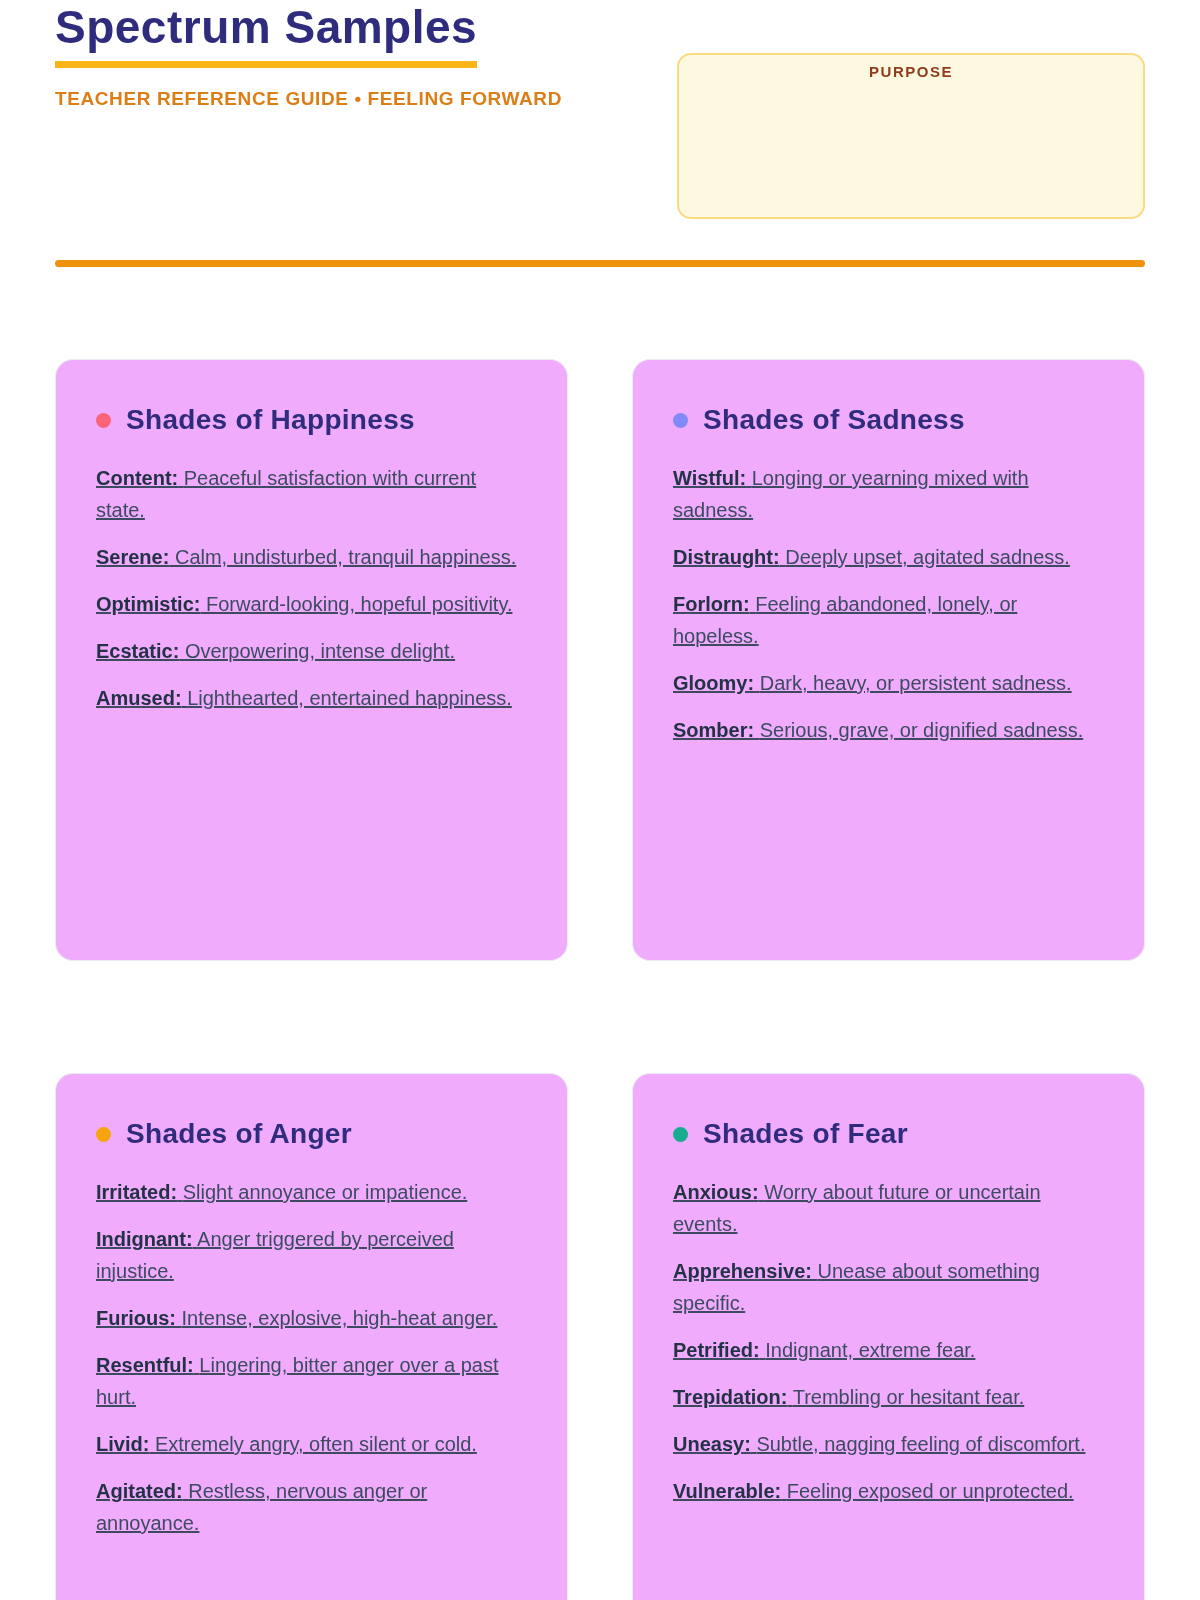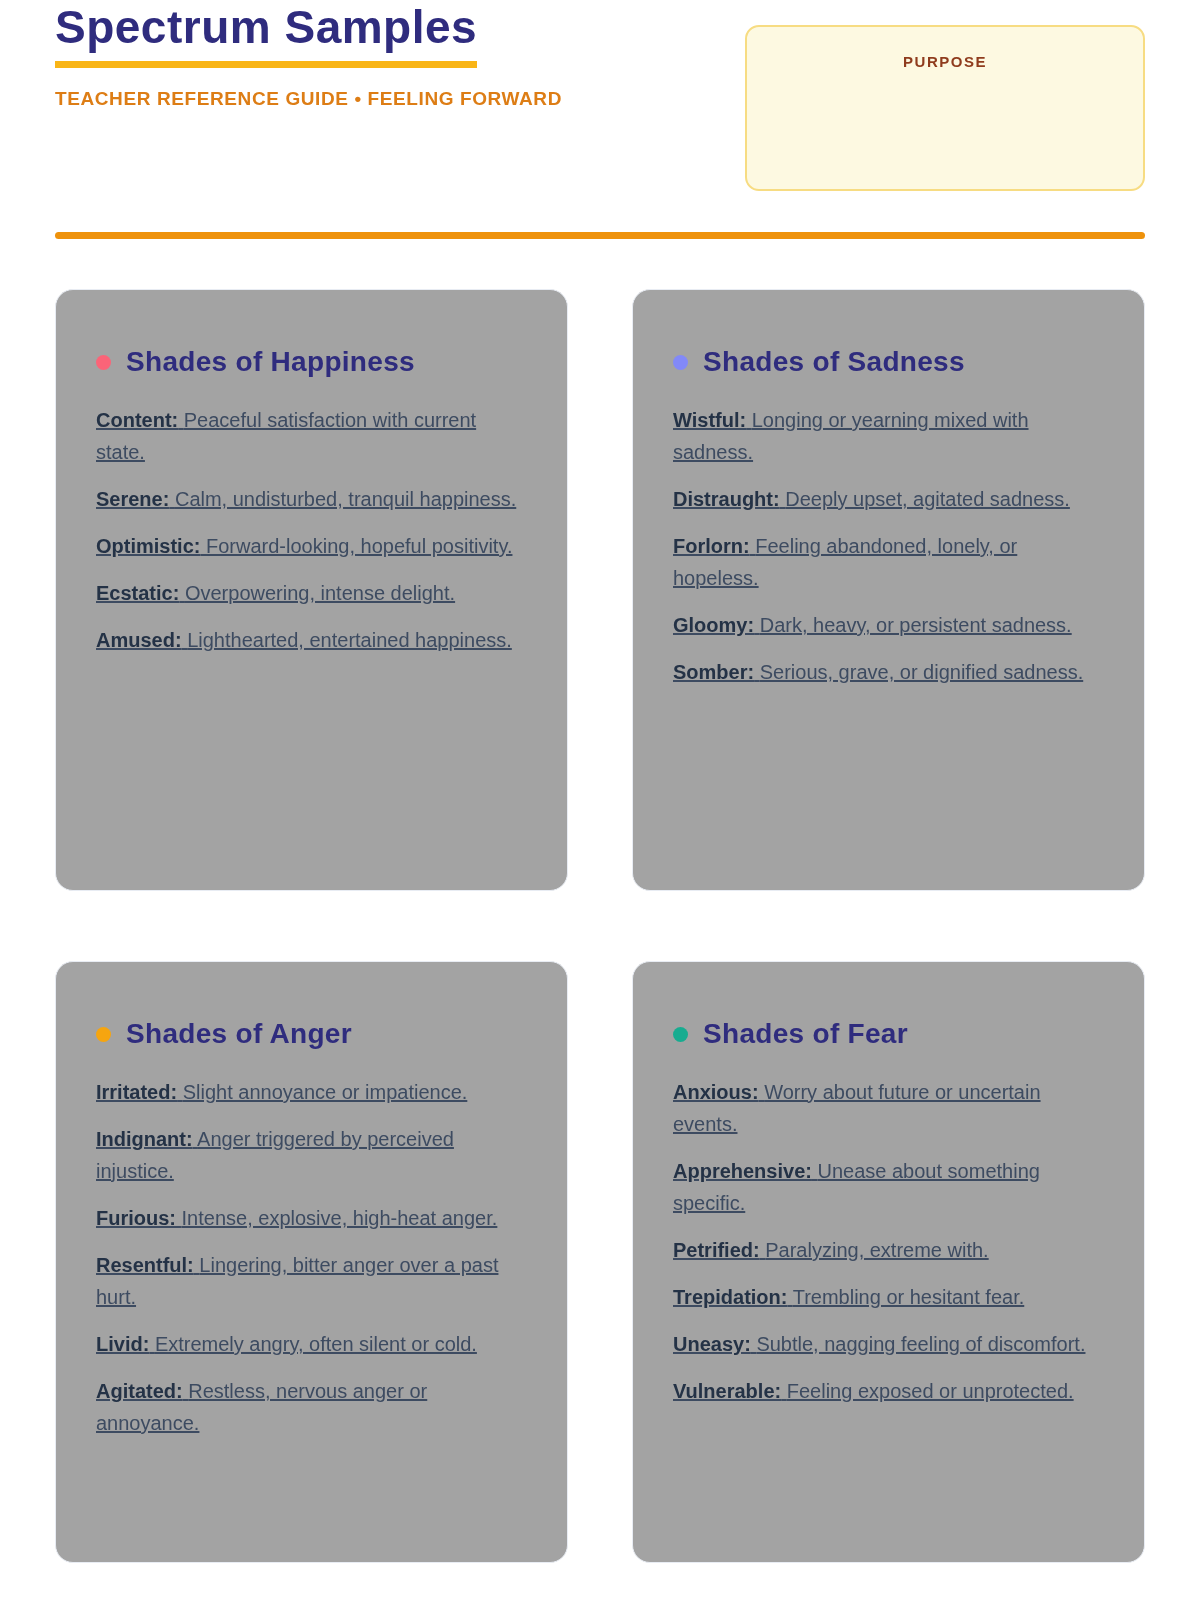--- a/index.html
+++ b/index.html
@@ -26,27 +26,27 @@
     border-bottom: 7px solid #f9b517;
   }
   .page-subtitle {
     margin-top: 20px;
     font-size: 19px;
     font-weight: 700;
     letter-spacing: 0.6px;
     color: #dd7d15;
   }
   .purpose-box {
-    margin-top: 25px;
-    width: 400px;
+    margin-top: 53px;
+    width: 468px;
     min-height: 166px;
     background: #fdf9e1;
     border: 2px solid #f7dc82;
     border-radius: 14px;
-    padding: 26px 30px 24px;
+    padding: 8px 30px 24px;
     text-align: center;
   }
   .purpose-label {
     font-size: 15px;
     font-weight: 700;
     letter-spacing: 1.5px;
     color: #8f3c1d;
   }
   .purpose-text {
     margin-top: 13px;
@@ -66,25 +66,26 @@
 
   
   .grid {
     margin-top: 50px;
     display: grid;
     grid-template-columns: 1fr 1fr;
     column-gap: 64px;
     row-gap: 70px;
   }
   .card {
-    background: #a3a3a3;
+    background: #f0abfc;
     border: 1.5px solid #e8ecf3;
     border-radius: 18px;
-    padding: 56px 40px 40px;
+    padding: 44px 40px 40px;
     min-height: 602px;
+    margin-top: 42px;
   }
   .card-header { display: flex; align-items: center; gap: 15px; }
   .dot { width: 15px; height: 15px; border-radius: 50%; flex: 0 0 auto; }
   .card-title {
     font-size: 28px;
     font-weight: 800;
     letter-spacing: 0.3px;
     color: #2f2c7e;
   }
   .card-body { margin-top: 26px; }
@@ -160,21 +161,21 @@
     </section>
 
     <section class="card">
       <div class="card-header">
         <span class="dot" style="background-color: rgb(23, 172, 144);"></span>
         <h2 class="card-title">Shades of Fear</h2>
       </div>
       <div class="card-body">
         <p class="item"><strong>Anxious:</strong> <span>Worry about future or uncertain events.</span></p>
         <p class="item"><strong>Apprehensive:</strong> <span>Unease about something specific.</span></p>
-        <p class="item"><strong>Petrified:</strong> <span>Paralyzing, extreme with.</span></p>
+        <p class="item"><strong>Petrified:</strong> <span>Indignant, extreme fear.</span></p>
         <p class="item"><strong>Trepidation:</strong> <span>Trembling or hesitant fear.</span></p>
         <p class="item"><strong>Uneasy:</strong> <span>Subtle, nagging feeling of discomfort.</span></p>
         <p class="item"><strong>Vulnerable:</strong> <span>Feeling exposed or unprotected.</span></p>
       </div>
     </section>
 
   </div>
 </div>
 
 </body></html>

